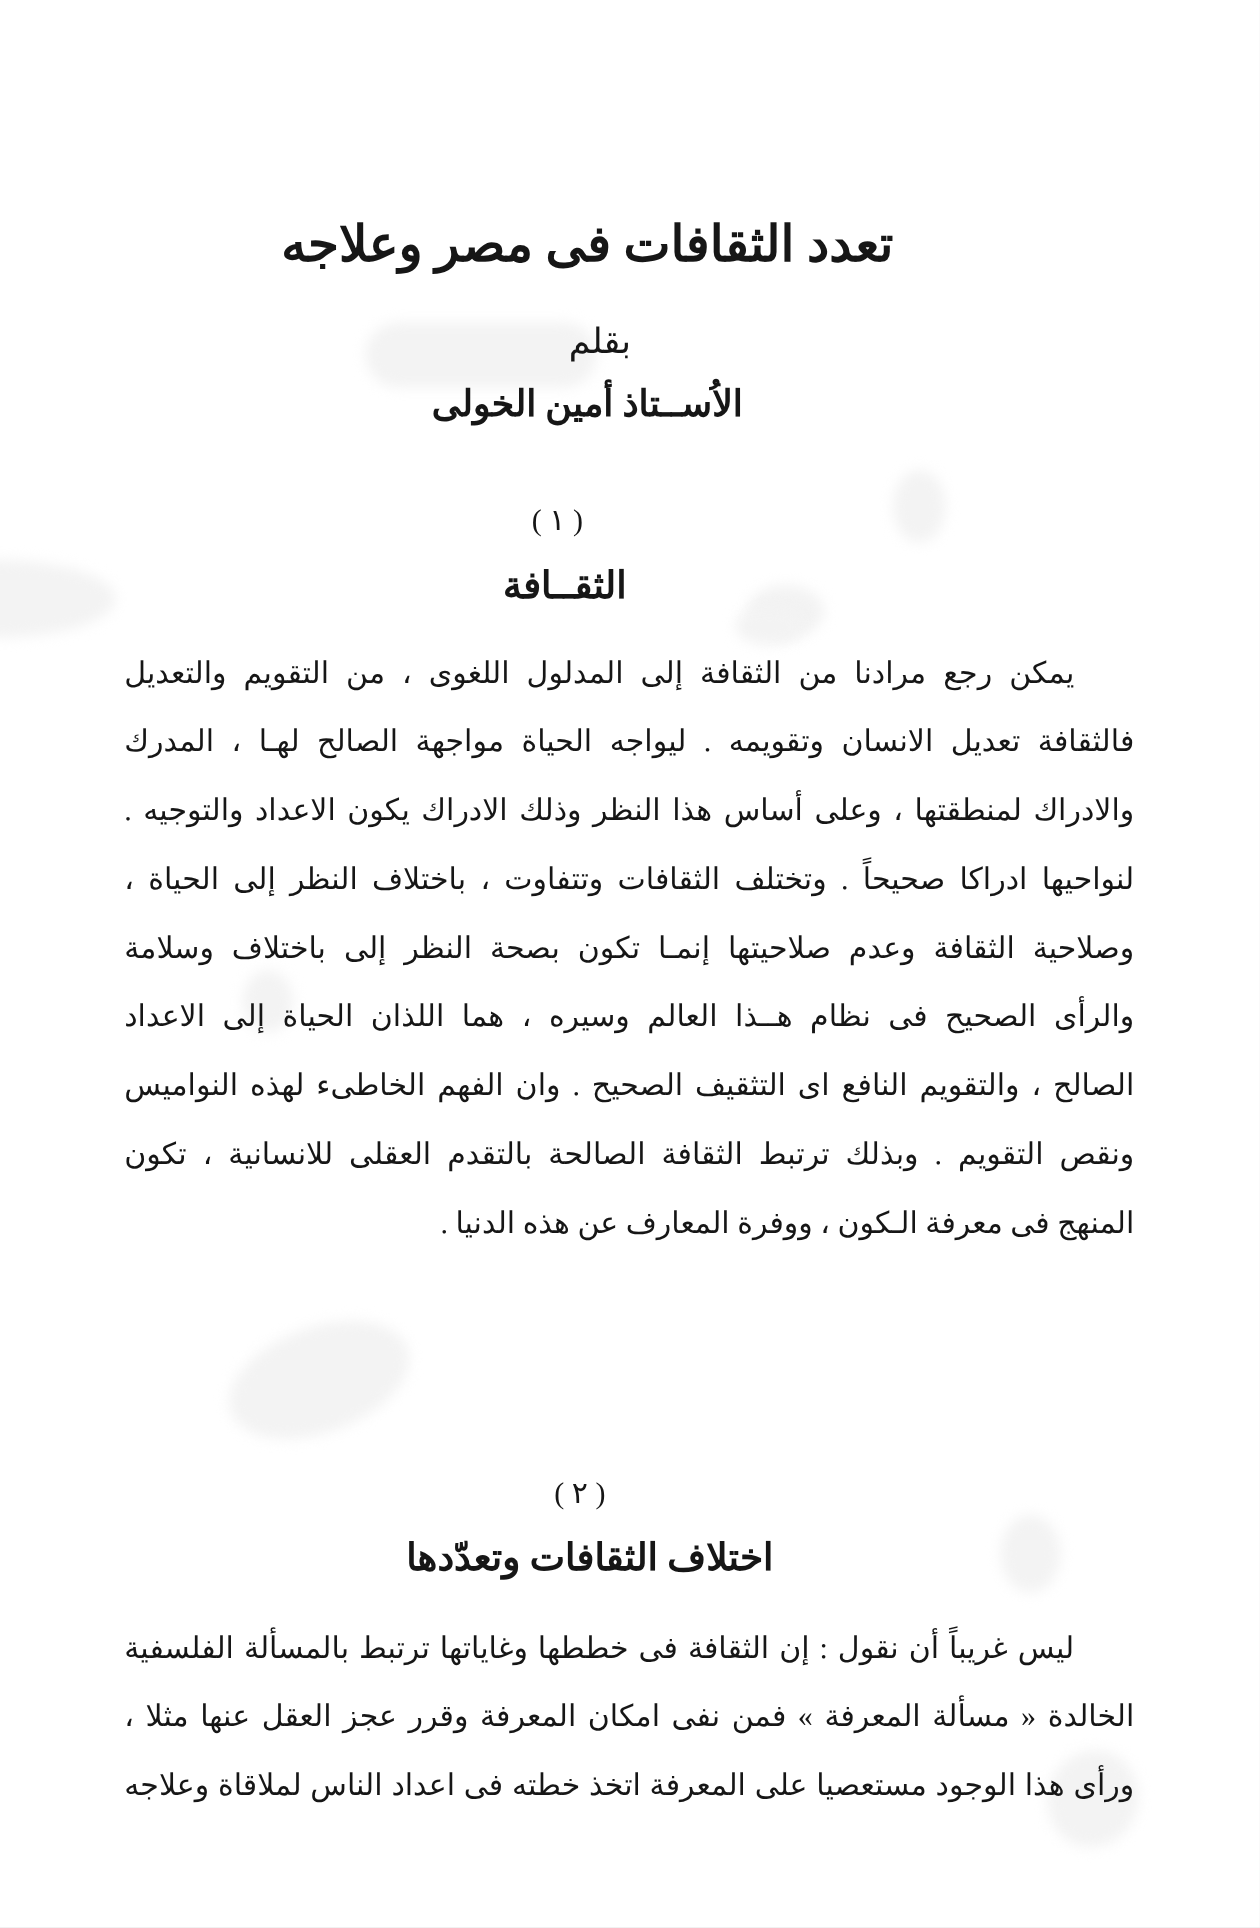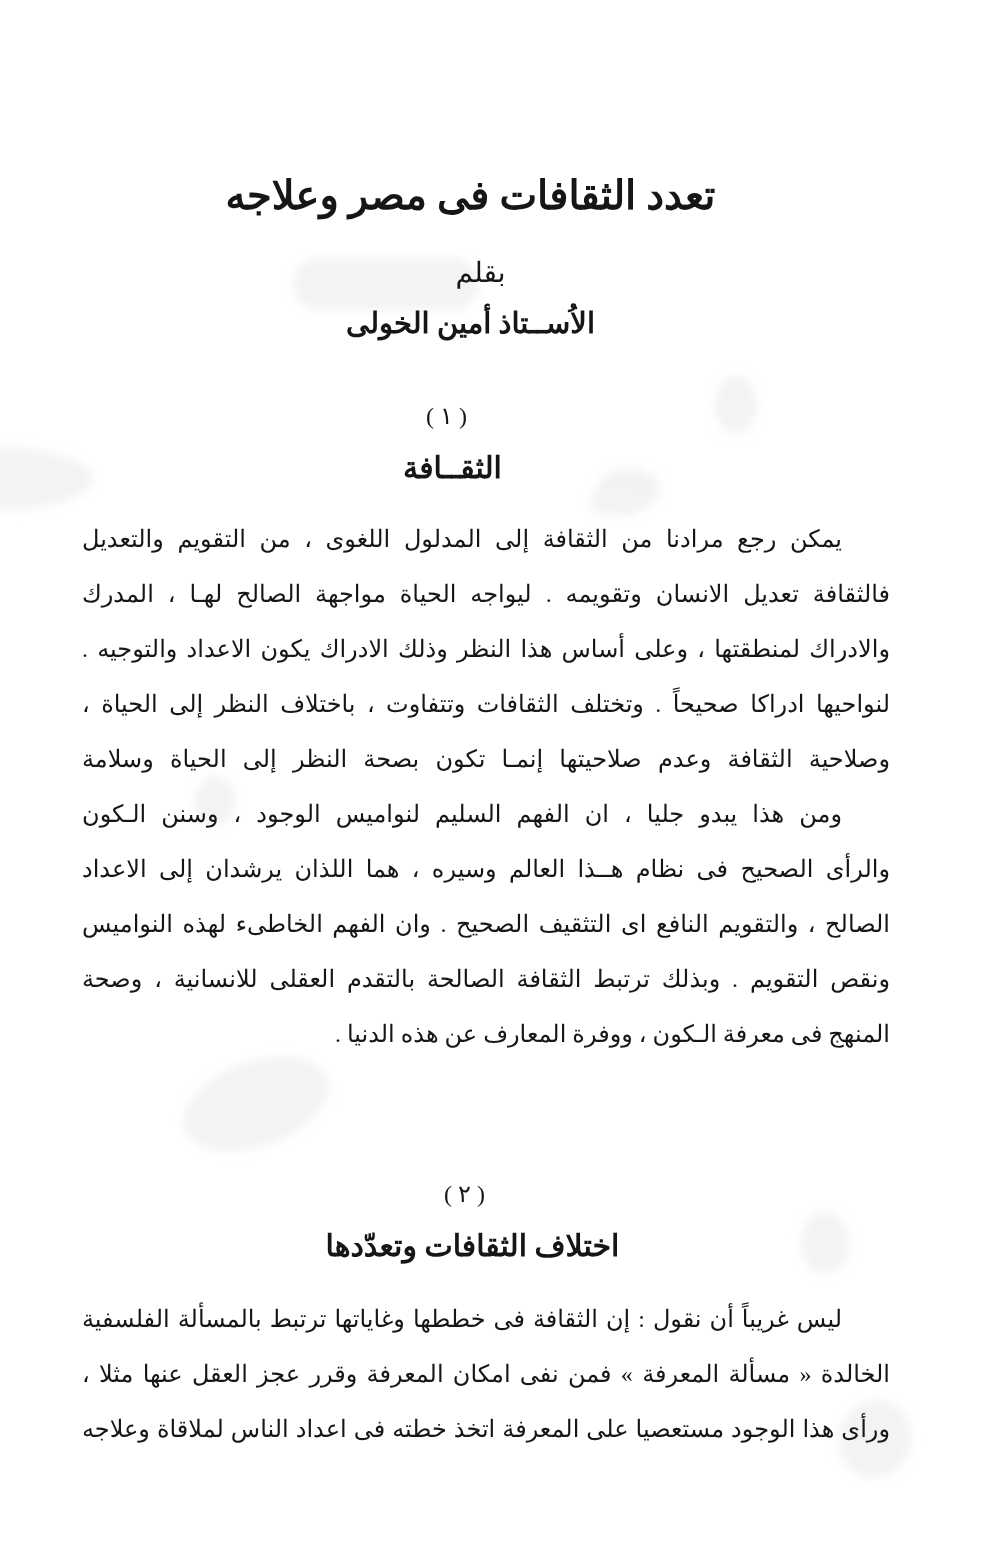--- a/index.html
+++ b/index.html
@@ -74,21 +74,21 @@
     font-size: 30px;
     font-weight: bold;
   }
   .sec1-num  { top: 402px;  transform: translateX(-34px); }
   .sec1-head { top: 450px;  transform: translateX(-28px); }
   .sec2-num  { top: 1180px; transform: translateX(-16px); }
   .sec2-head { top: 1228px; transform: translateX(-8px); }
   
   .body-block {
     position: absolute;
-    right: 118px;
+    right: 100px;
     width: 808px;
     font-size: 24px;
   }
   .block-1 { top: 512px; }
   .block-3 { top: 1292px; }
   .line {
     height: 55px;
     line-height: 55px;
     overflow: hidden;
     text-align: justify;
@@ -119,27 +119,26 @@
 
   <div class="sec-num sec1-num">( ١ )</div>
   <h2 class="sec-head sec1-head">الثقــافة</h2>
 
   <div class="body-block block-1">
     <div class="para">
       <div class="line first">يمكن رجع مرادنا من الثقافة إلى المدلول اللغوى ، من التقويم والتعديل</div>
       <div class="line">فالثقافة تعديل الانسان وتقويمه . ليواجه الحياة مواجهة الصالح لهـا ، المدرك</div>
       <div class="line">والادراك لمنطقتها ، وعلى أساس هذا النظر وذلك الادراك يكون الاعداد والتوجيه .</div>
       <div class="line">لنواحيها ادراكا صحيحاً . وتختلف الثقافات وتتفاوت ، باختلاف النظر إلى الحياة ،</div>
-      <div class="line">وصلاحية الثقافة وعدم صلاحيتها إنمـا تكون بصحة النظر إلى الحياة وسلامة</div>
+      <div class="line">وصلاحية الثقافة وعدم صلاحيتها إنمـا تكون بصحة النظر إلى باختلاف وسلامة</div>
     </div>
     <div class="para">
-      <div class="line first">ومن هذا يبدو جليا ، ان الفهم السليم لنواميس الوجود ، وسنن الـكون</div>
-      <div class="line">والرأى الصحيح فى نظام هــذا العالم وسيره ، هما اللذان يرشدان إلى الاعداد</div>
+      <div class="line">والرأى الصحيح فى نظام هــذا العالم وسيره ، هما اللذان الحياة إلى الاعداد</div>
       <div class="line">الصالح ، والتقويم النافع اى التثقيف الصحيح . وان الفهم الخاطىء لهذه النواميس</div>
-      <div class="line">ونقص التقويم . وبذلك ترتبط الثقافة الصالحة بالتقدم العقلى للانسانية ، وصحة</div>
+      <div class="line">ونقص التقويم . وبذلك ترتبط الثقافة الصالحة بالتقدم العقلى للانسانية ، تكون</div>
       <div class="line short">المنهج فى معرفة الـكون ، ووفرة المعارف عن هذه الدنيا .</div>
     </div>
   </div>
 
   <div class="sec-num sec2-num">( ٢ )</div>
   <h2 class="sec-head sec2-head">اختلاف الثقافات وتعدّدها</h2>
 
   <div class="body-block block-3">
     <div class="para">
       <div class="line first">ليس غريباً أن نقول : إن الثقافة فى خططها وغاياتها ترتبط بالمسألة الفلسفية</div>

